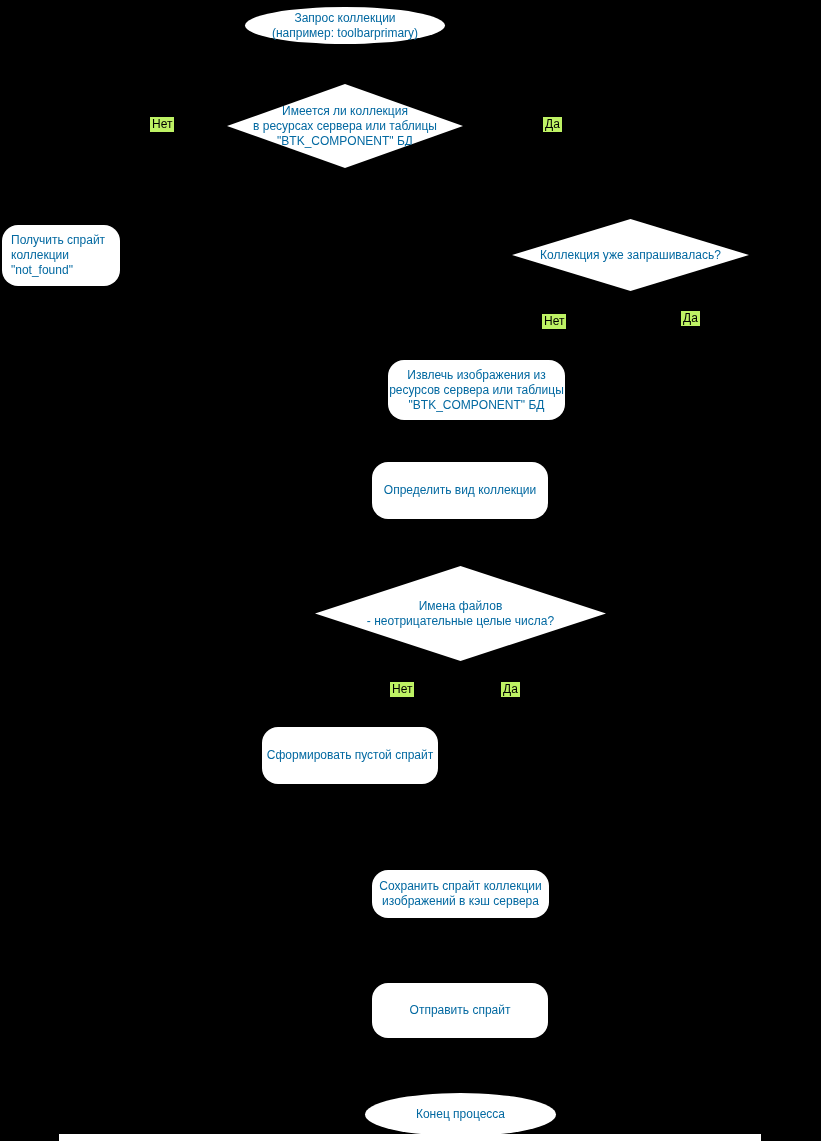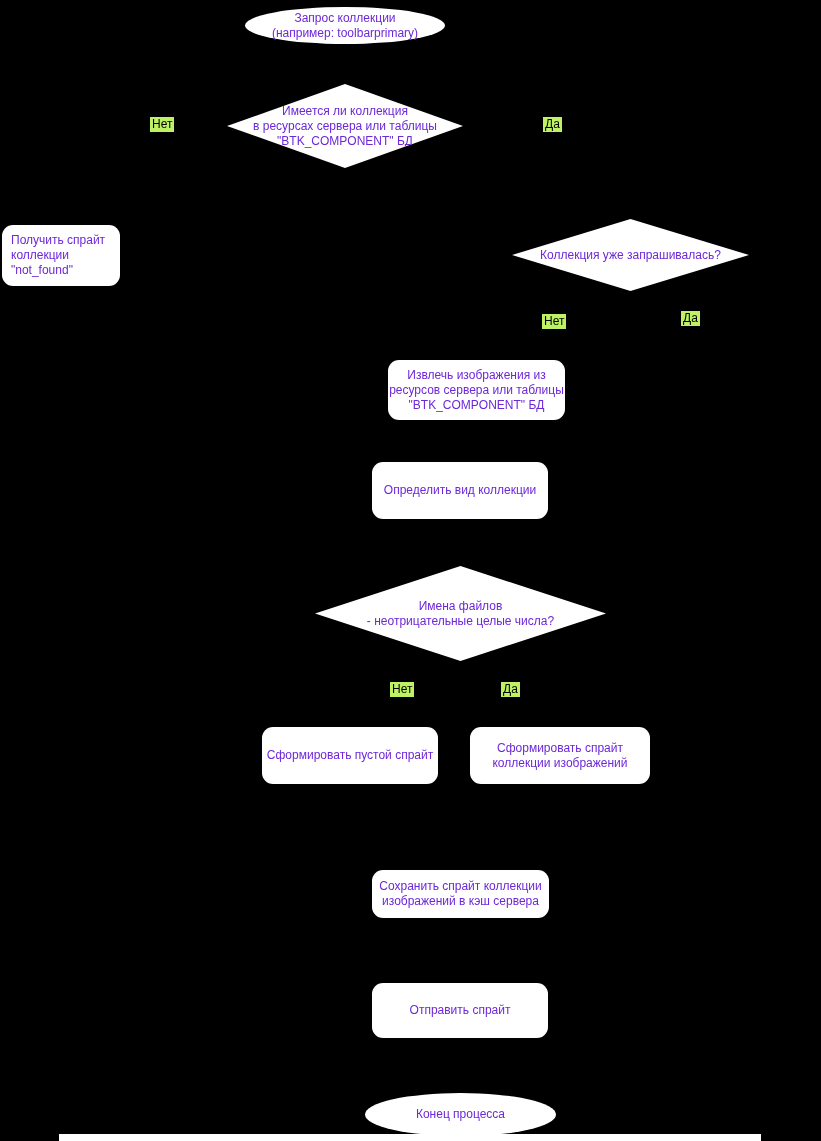--- a/index.html
+++ b/index.html
@@ -11,32 +11,32 @@
     position: relative;
     width: 821px;
     height: 1141px;
     background: #000000;
     overflow: hidden;
     font-family: "Liberation Sans", sans-serif;
   }
   .node {
     position: absolute;
     background: #ffffff;
-    color: #6d28d9;
+    color: #0369a1;
     font-size: 12px;
     line-height: 15px;
     display: flex;
     align-items: center;
     justify-content: center;
     text-align: center;
     white-space: pre-line;
     box-sizing: border-box;
   }
   .rect {
-    border-radius: 11px;
+    border-radius: 16px;
   }
   .ellipse {
     border-radius: 50%;
   }
   .diamond {
     clip-path: polygon(50% 0, 100% 50%, 50% 100%, 0 50%);
     border-radius: 0;
     padding: 0 18px;
   }
   .left-text {
@@ -115,22 +115,20 @@
 -  неотрицательные целые числа?</div>
 
   <div class="node rect n-determine">Определить вид коллекции</div>
 
   <span class="lbl lbl-filenames-no">Нет</span>
 
   <span class="lbl lbl-filenames-yes">Да</span>
 
   <div class="node rect n-empty-sprite">Сформировать пустой спрайт</div>
 
-  <div class="node rect n-collection-sprite">Сформировать спрайт
-коллекции изображений</div>
 
   <div class="node rect n-save-cache">Сохранить спрайт коллекции
 изображений в кэш сервера</div>
 
   <div class="node rect n-send">Отправить спрайт</div>
 
   <div class="node ellipse n-end">Конец процесса</div>
 
   <div class="edge-strip bottom-edge"></div>
 

